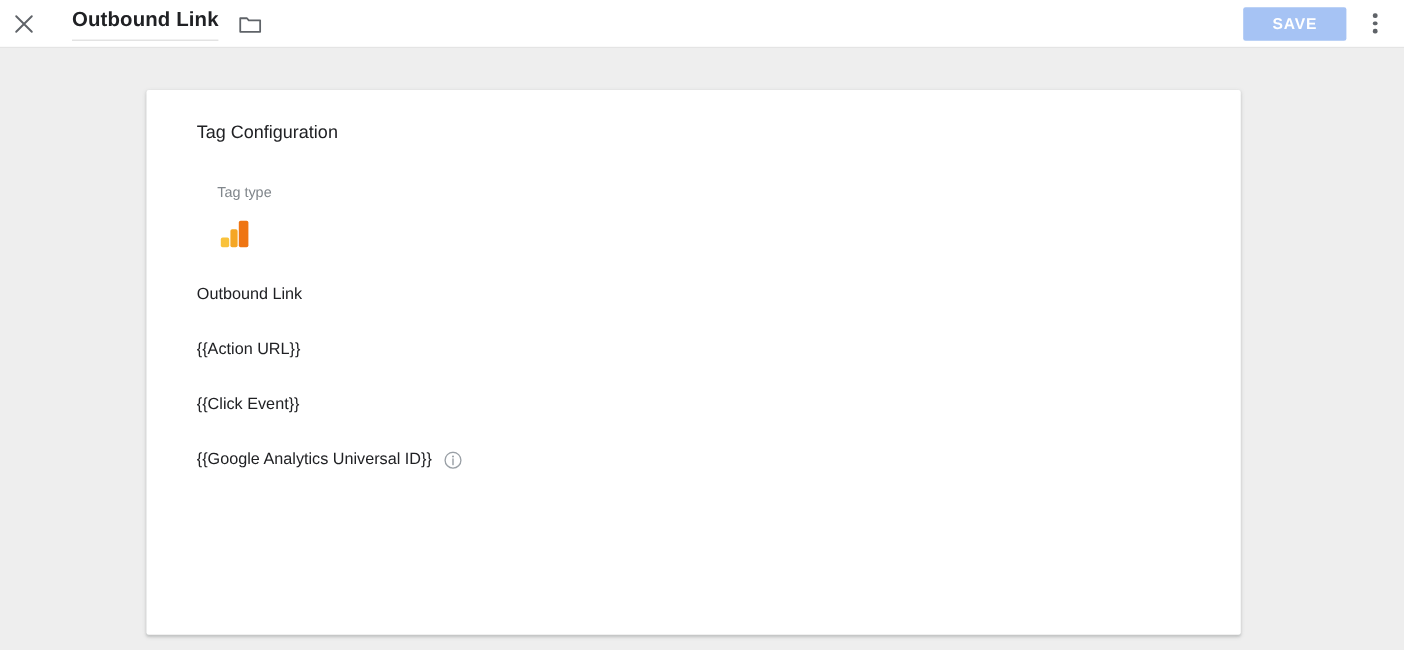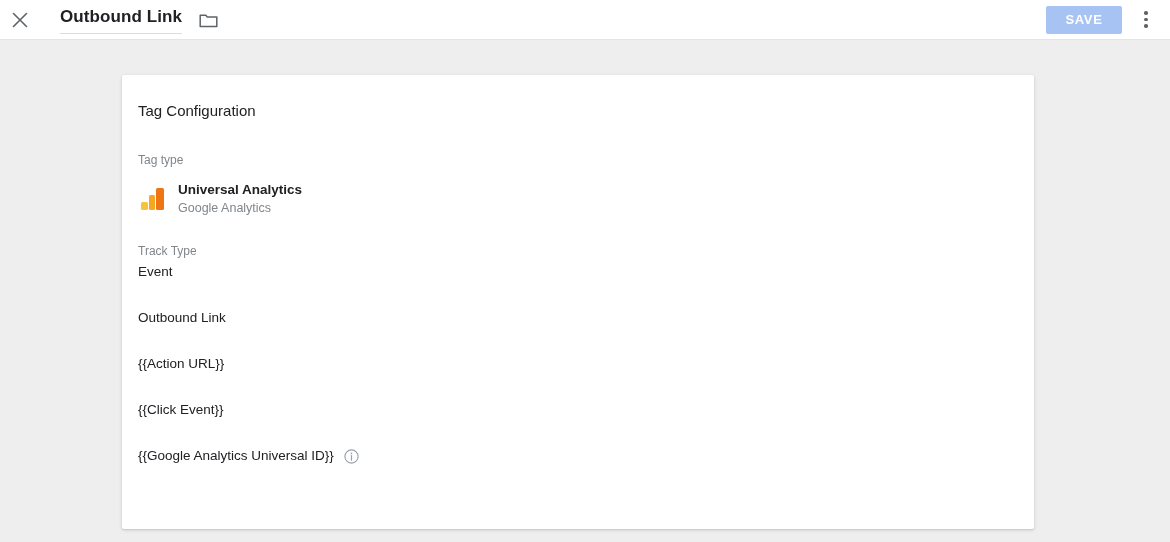--- a/index.html
+++ b/index.html
@@ -65,21 +65,21 @@
     display: flex;
     align-items: center;
     justify-content: center;
     margin-left: 8px;
     cursor: pointer;
   }
 
   .spacer { flex: 1 1 auto; }
 
   .save-button {
-    width: 76px;
+    width: 86px;
     height: 28px;
     background: #a6c3f4;
     color: #ffffff;
     border: none;
     border-radius: 2px;
     font-family: "Liberation Sans", sans-serif;
     font-size: 13px;
     font-weight: bold;
     letter-spacing: .7px;
     cursor: pointer;
@@ -110,32 +110,32 @@
   
   .card {
     position: absolute;
     left: 122px;
     top: 75px;
     width: 912px;
     height: 454px;
     background: #ffffff;
     border-radius: 2px;
     box-shadow: 0 1px 2px rgba(60,64,67,.18), 0 1px 4px rgba(60,64,67,.10);
-    padding: 24px 26px 0 16px;
+    padding: 24px 26px 0 42px;
   }
 
   .card-title {
     font-size: 15px;
     color: #202124;
     line-height: 20px;
     margin-top: 2px;
   }
 
   .field { margin-top: 26px; }
-  .field.first { margin-top: 31px; }
+  .field.first { margin-top: 31px; margin-left: 17px; }
 
   .field-label {
     font-size: 12px;
     color: #80868b;
     line-height: 16px;
     display: flex;
     align-items: center;
   }
 
   .field-value {
@@ -247,31 +247,23 @@
 
   <div class="field first">
     <div class="field-label">Tag type</div>
 
     <div class="tagtype-row">
       <div class="ga-icon">
         <span class="bar b1"></span>
         <span class="bar b2"></span>
         <span class="bar b3"></span>
       </div>
-      <div class="tagtype-text">
-        <div class="tagtype-name">Universal Analytics</div>
-        <div class="tagtype-sub">Google Analytics</div>
-      </div>
     </div>
   </div>
 
-  <div class="field">
-    <div class="field-label">Track Type</div>
-    <div class="field-value">Event</div>
-  </div>
 
   <div class="field">
     <div class="field-value">Outbound Link</div>
   </div>
 
   <div class="field">
     <div class="field-value">{{Action URL}}</div>
   </div>
 
   <div class="field">

